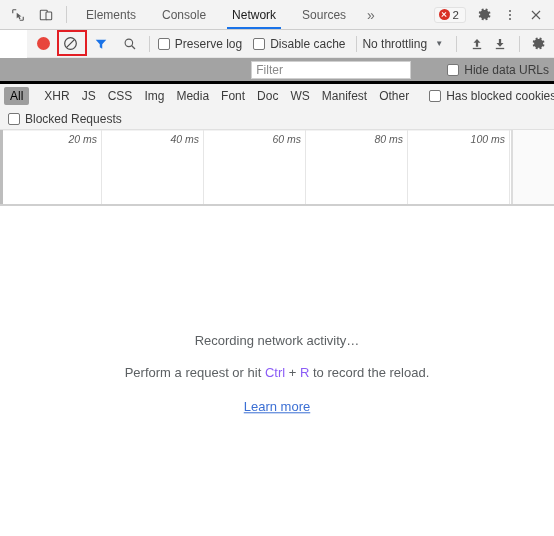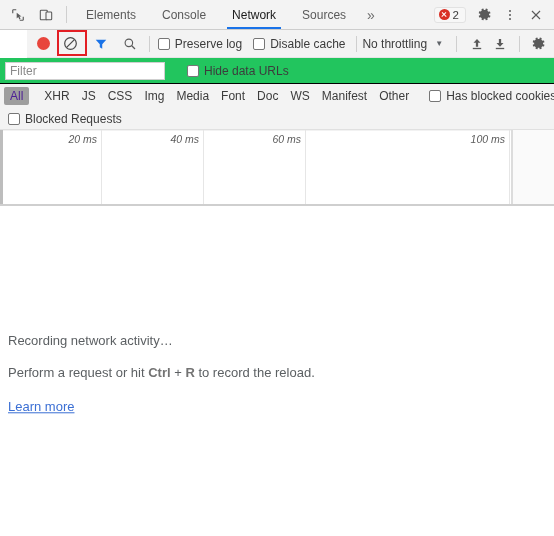--- a/index.html
+++ b/index.html
@@ -181,25 +181,26 @@
     white-space: nowrap;
   }
   .caret {
     font-size: 8px; color: #5f6368;
     margin-left: 8px; margin-right: 2px;
   }
 
   
   .filterrow {
     height: 26px; min-height: 26px;
-    background: #22c55e;
+    background: #a3a3a3;
     display: flex;
     align-items: center;
     padding: 0 5px;
-    border-bottom: 1px solid #000000;
+    border-bottom: 3px solid #000000;
+    justify-content: flex-end;
   }
   .filter-input {
     width: 160px;
     height: 18px;
     border: 1px solid #cfcfcf;
     background: #fff;
     font-size: 12px;
     font-family: "Liberation Sans", sans-serif;
     color: #222;
     padding: 0 4px;
@@ -220,21 +221,21 @@
   .chip {
     font-size: 12px;
     color: #3c3c3c;
     padding: 2px 6px;
     border-radius: 2px;
     cursor: pointer;
     white-space: nowrap;
   }
   .chip.sel {
     background: #9e9e9e;
-    color: #4c1d95;
+    color: #000000;
   }
   .type-sep {
     width: 1px; height: 14px;
     background: #d0d0d0;
     margin: 0 5px 0 4px;
   }
 
   
   .blockedrow {
     height: 22px; min-height: 22px;
@@ -291,33 +292,34 @@
   .reqpane {
     flex: 1;
     background: #ffffff;
     position: relative;
   }
   .empty {
     position: absolute;
     left: 0; right: 0;
     top: 50%;
     transform: translateY(-46%);
-    padding: 0 8px;
+    text-align: center;
+    padding: 0 29px;
   }
   .empty-l1 {
     font-size: 13px;
     color: #5c6063;
     margin-bottom: 17px;
   }
   .empty-l2 {
     font-size: 13px;
     color: #5c6063;
     margin-bottom: 17px;
   }
-  .empty-l2 b { color: #737373; font-weight: bold; }
+  .empty-l2 b { color: #8b5cf6; font-weight: normal; }
   .empty-link {
     font-size: 13px;
     color: #3b6fd4;
     text-decoration: underline;
     cursor: pointer;
     display: inline-block;
   }
   svg { display: block; }
 </style>
 </head>
@@ -452,21 +454,21 @@
     <div class="iconbtn">
       <svg width="15" height="15" viewBox="0 0 16 16">
         <path fill="#5a5a5a" d="M8 5.2a2.8 2.8 0 100 5.6 2.8 2.8 0 000-5.6zm0 4.2a1.4 1.4 0 110-2.8 1.4 1.4 0 010 2.8z"></path>
         <path fill="#5a5a5a" d="M14 9.1l-1.2-.3a4.9 4.9 0 000-1.6l1.2-.3a.4.4 0 00.3-.5l-.4-1.4a.4.4 0 00-.5-.3l-1.2.3a4.9 4.9 0 00-1.1-1.1l.3-1.2a.4.4 0 00-.3-.5L9.7 1.7a.4.4 0 00-.5.3L8.9 3.2a4.9 4.9 0 00-1.6 0L7 2a.4.4 0 00-.5-.3L5.1 2.1a.4.4 0 00-.3.5l.3 1.2A4.9 4.9 0 004 4.9L2.8 4.6a.4.4 0 00-.5.3L1.9 6.3a.4.4 0 00.3.5l1.2.3a4.9 4.9 0 000 1.6l-1.2.3a.4.4 0 00-.3.5l.4 1.4a.4.4 0 00.5.3l1.2-.3a4.9 4.9 0 001.1 1.1l-.3 1.2a.4.4 0 00.3.5l1.4.4a.4.4 0 00.5-.3l.3-1.2a4.9 4.9 0 001.6 0l.3 1.2a.4.4 0 00.5.3l1.4-.4a.4.4 0 00.3-.5l-.3-1.2a4.9 4.9 0 001.1-1.1l1.2.3a.4.4 0 00.5-.3l.4-1.4a.4.4 0 00-.3-.5z"></path>
       </svg>
     </div>
   </div>
 
   <div class="filterrow">
     <input class="filter-input" type="text" placeholder="Filter" style="">
-    <div class="cbrow" style="margin-left:22px;margin-right:0">
+    <div class="cbrow" style="margin-left:36px;margin-right:0">
       <span class="cbox"></span>
       <span>Hide data URLs</span>
     </div>
   </div>
 
   <div class="typerow">
     <div class="chip sel">
       <span>All</span>
     </div>
     <div class="type-sep"></div>
@@ -521,20 +523,23 @@
 
     <div class="tick" style="left:0px;width:102px">
       <span>20 ms</span>
     </div>
     <div class="tick" style="left:102px;width:102px">
       <span>40 ms</span>
     </div>
     <div class="tick" style="left:204px;width:102px">
       <span>60 ms</span>
     </div>
+    <div class="tick" style="left:306px;width:102px">
+      <span>80 ms</span>
+    </div>
     <div class="tick" style="left:408px;width:102px">
       <span>100 ms</span>
     </div>
   </div>
 
   <div class="reqpane">
     <div class="empty">
       <div class="empty-l1">Recording network activity…</div>
       <div class="empty-l2">
         <span>Perform a request or hit </span><b>Ctrl</b><span> + </span><b>R</b><span> to record the reload.</span>

